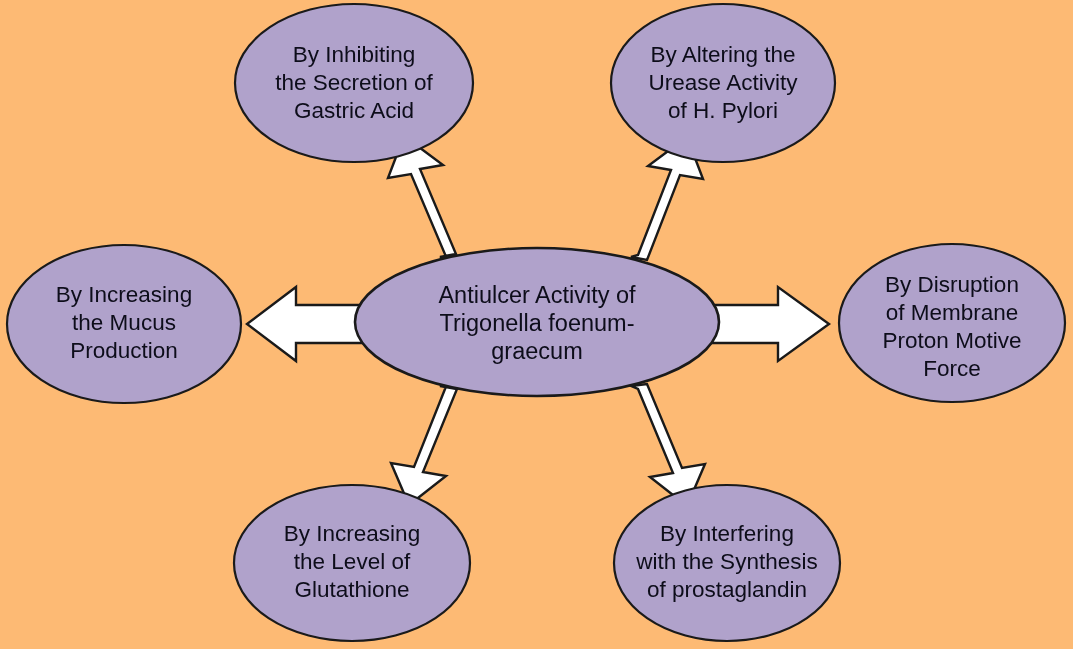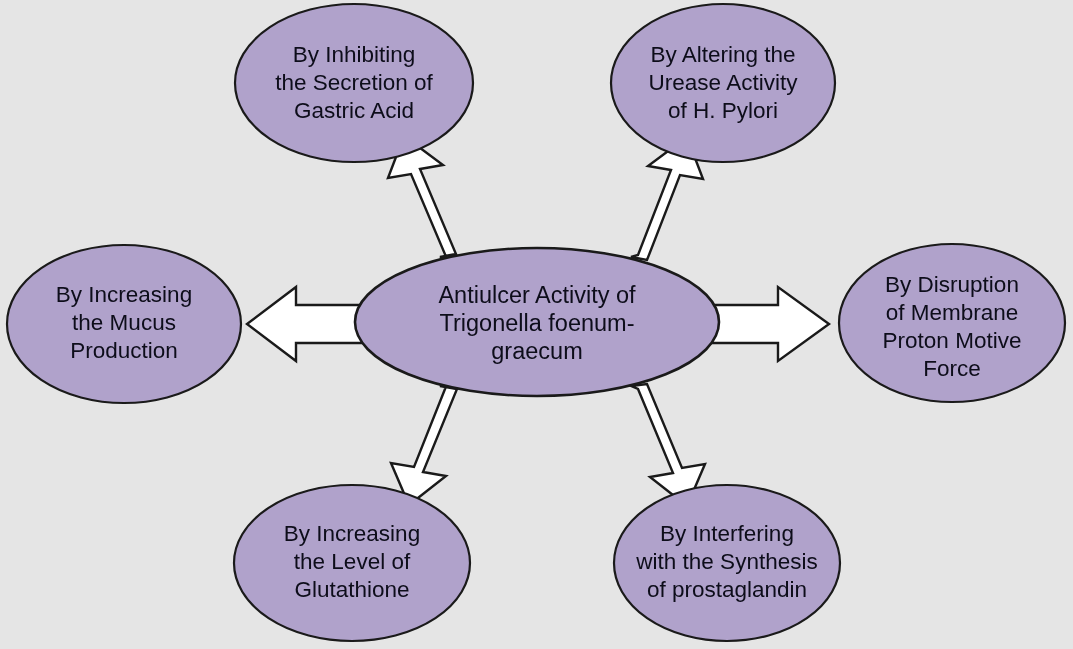--- a/index.html
+++ b/index.html
@@ -8,21 +8,21 @@
     padding: 0;
     background: #ffffff;
   }
   body {
     font-family: "Liberation Sans", sans-serif;
   }
   #canvas {
     position: relative;
     width: 1073px;
     height: 649px;
-    background: #e5e5e5;
+    background: #fdba74;
     overflow: hidden;
   }
   #diagram-svg {
     position: absolute;
     top: 0;
     left: 0;
     width: 1073px;
     height: 649px;
   }
   .node-ellipse {

